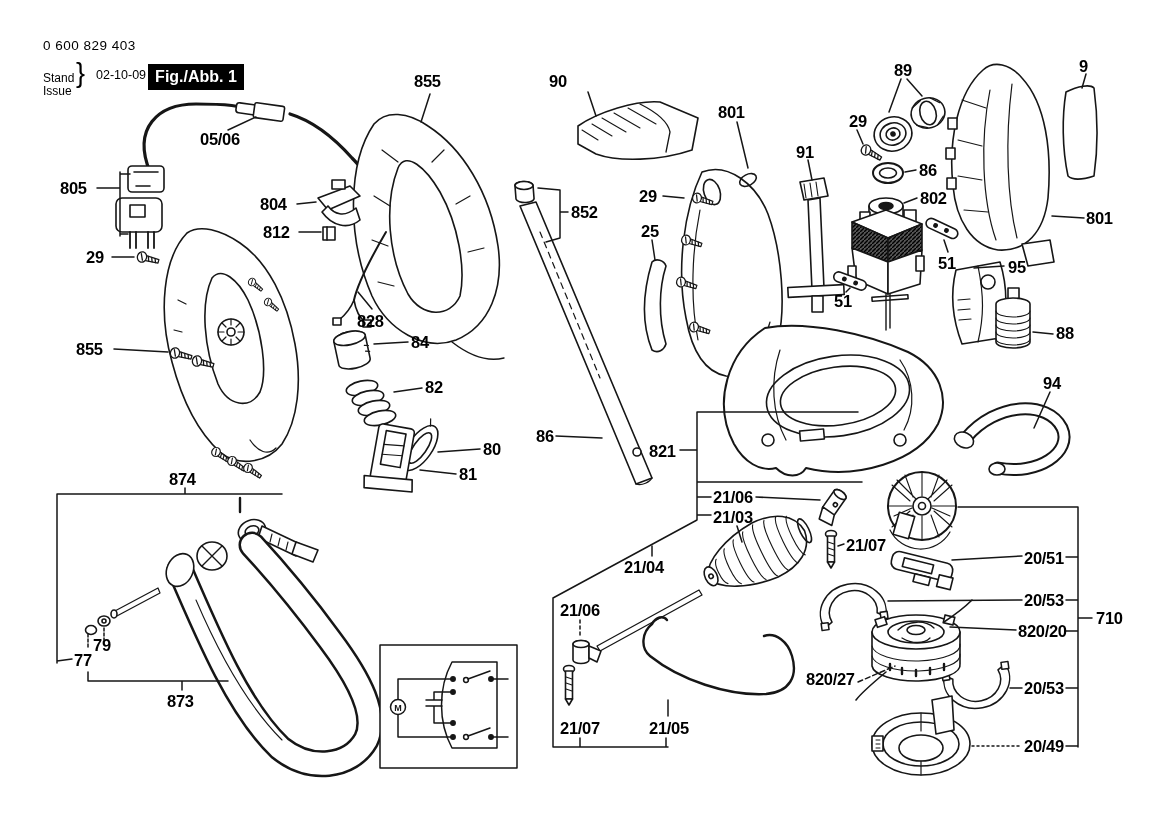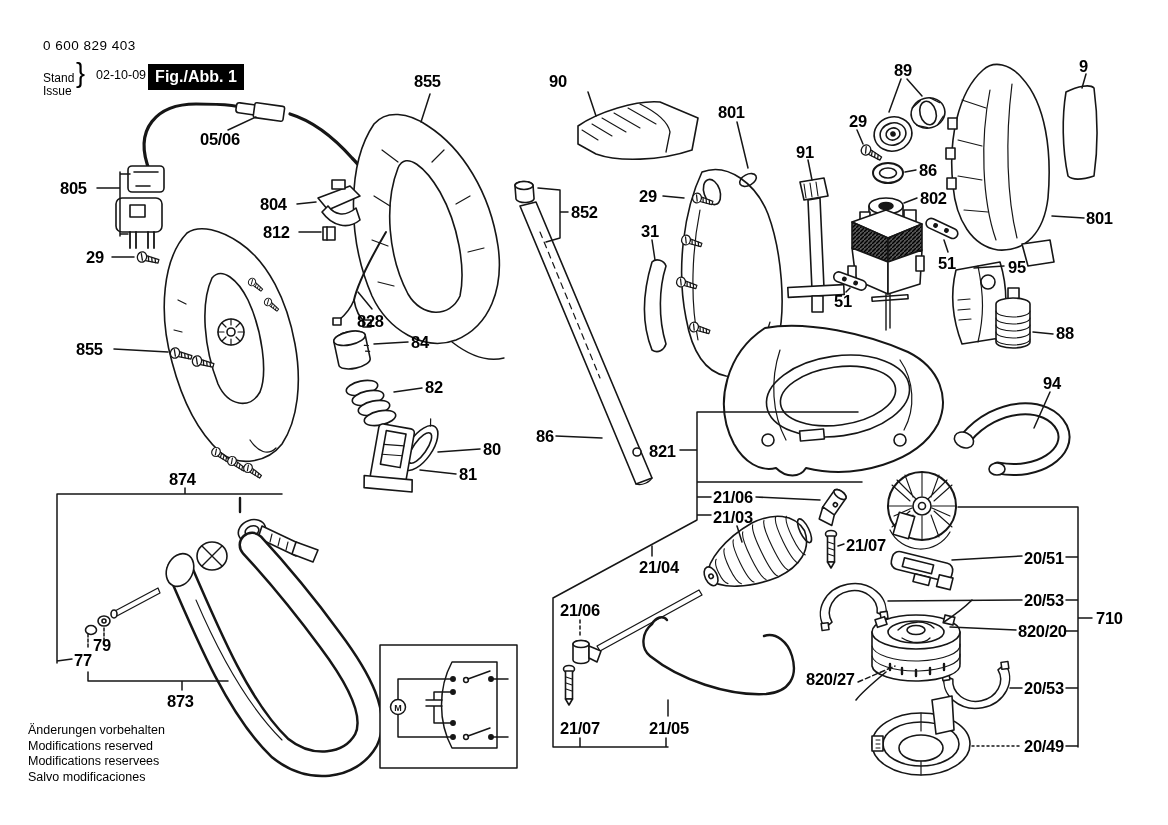--- a/index.html
+++ b/index.html
@@ -445,53 +445,47 @@
 <div class="co" style="left:357px;top:313px">828</div>
 <div class="co" style="left:411px;top:334px">84</div>
 <div class="co" style="left:425px;top:379px">82</div>
 <div class="co" style="left:483px;top:441px">80</div>
 <div class="co" style="left:459px;top:466px">81</div>
 <div class="co" style="left:549px;top:73px">90</div>
 <div class="co" style="left:571px;top:204px">852</div>
 <div class="co" style="left:536px;top:428px">86</div>
 <div class="co" style="left:718px;top:104px">801</div>
 <div class="co" style="left:639px;top:188px">29</div>
-<div class="co" style="left:641px;top:223px">31</div>
+<div class="co" style="left:641px;top:223px">25</div>
 <div class="co" style="left:796px;top:144px">91</div>
 <div class="co" style="left:894px;top:62px">89</div>
 <div class="co" style="left:849px;top:113px">29</div>
 <div class="co" style="left:919px;top:162px">86</div>
 <div class="co" style="left:920px;top:190px">802</div>
 <div class="co" style="left:938px;top:255px">51</div>
 <div class="co" style="left:834px;top:293px">51</div>
 <div class="co" style="left:1079px;top:58px">9</div>
 <div class="co" style="left:1086px;top:210px">801</div>
 <div class="co" style="left:1008px;top:259px">95</div>
 <div class="co" style="left:1056px;top:325px">88</div>
 <div class="co" style="left:1043px;top:375px">94</div>
 <div class="co" style="left:649px;top:443px">821</div>
 <div class="co" style="left:713px;top:489px">21/06</div>
 <div class="co" style="left:713px;top:509px">21/03</div>
 <div class="co" style="left:846px;top:537px">21/07</div>
-<div class="co" style="left:639px;top:559px">21/04</div>
+<div class="co" style="left:624px;top:559px">21/04</div>
 <div class="co" style="left:560px;top:602px">21/06</div>
 <div class="co" style="left:560px;top:720px">21/07</div>
 <div class="co" style="left:649px;top:720px">21/05</div>
 <div class="co" style="left:806px;top:671px">820/27</div>
 <div class="co" style="left:1024px;top:550px">20/51</div>
 <div class="co" style="left:1024px;top:592px">20/53</div>
 <div class="co" style="left:1018px;top:623px">820/20</div>
 <div class="co" style="left:1096px;top:610px">710</div>
 <div class="co" style="left:1024px;top:680px">20/53</div>
 <div class="co" style="left:1024px;top:738px">20/49</div>
 <div class="co" style="left:169px;top:471px">874</div>
 <div class="co" style="left:93px;top:637px">79</div>
 <div class="co" style="left:74px;top:652px">77</div>
 <div class="co" style="left:167px;top:693px">873</div>
 
-<div class="footer">
-  <div>Änderungen vorbehalten</div>
-  <div>Modifications reserved</div>
-  <div>Modifications reservees</div>
-  <div>Salvo modificaciones</div>
+
 </div>
 
-</div>
-
 </body></html>

